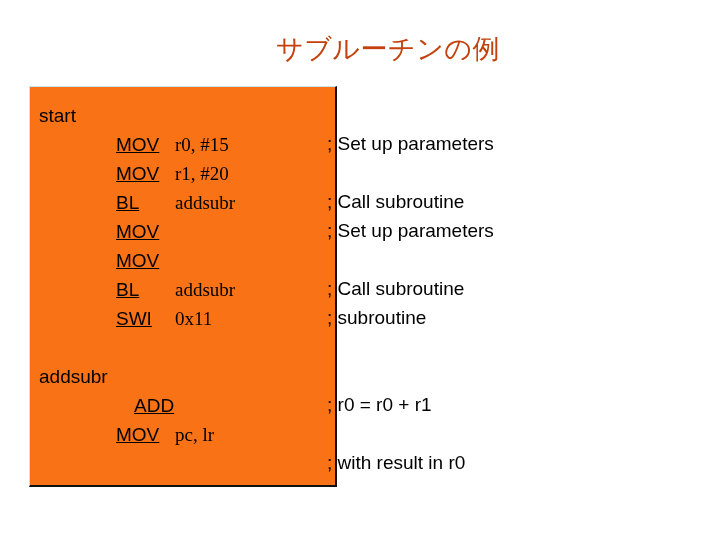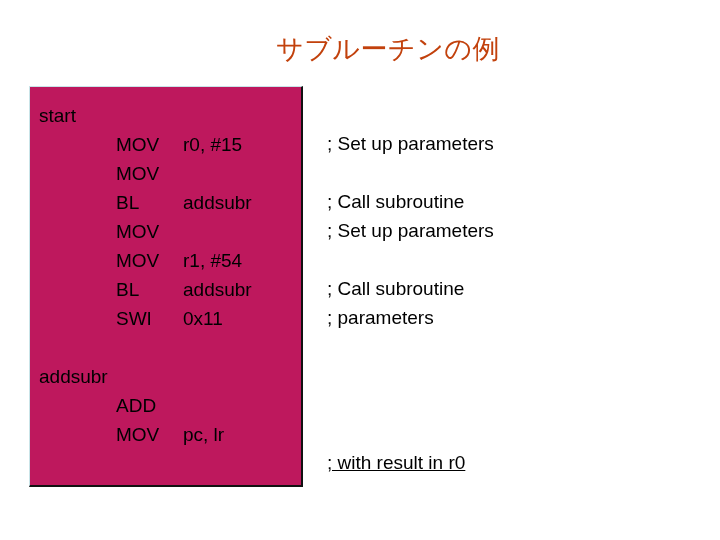--- a/index.html
+++ b/index.html
@@ -29,24 +29,24 @@
     color: #c2410c;
     white-space: nowrap;
     padding-left: 28px;
   }
 
   
   #code-panel {
     position: absolute;
     left: 29px;
     top: 86px;
-    width: 274px;
+    width: 308px;
     height: 401px;
     box-sizing: border-box;
-    background: #be185d;
+    background: #f97316;
     border-top: 1px solid #c9e4e8;
     border-left: 1px solid #c9e4e8;
     border-right: 2px solid #111111;
     border-bottom: 2px solid #111111;
   }
 
   
   .code-line,
   .comment-line {
     position: absolute;
@@ -61,24 +61,26 @@
     width: 283px;
   }
 
   .code-line .label {
     position: absolute;
     left: 9px;
   }
   .code-line .mnemonic {
     position: absolute;
     left: 86px;
+    text-decoration: underline;
   }
   .code-line .operand {
     position: absolute;
-    left: 153px;
+    left: 145px;
+    font-family: Liberation Serif, serif;
   }
 
   
   #comments-column {
     position: absolute;
     left: 327px;
     top: 86px;
     width: 380px;
     height: 401px;
   }
@@ -99,34 +101,34 @@
       <span class="operand"></span>
     </div>
     <div class="code-line" style="top: 43px;">
       <span class="label"></span>
       <span class="mnemonic">MOV</span>
       <span class="operand">r0, #15</span>
     </div>
     <div class="code-line" style="top: 72px;">
       <span class="label"></span>
       <span class="mnemonic">MOV</span>
+      <span class="operand">r1, #20</span>
     </div>
     <div class="code-line" style="top: 101px;">
       <span class="label"></span>
       <span class="mnemonic">BL</span>
       <span class="operand">addsubr</span>
     </div>
     <div class="code-line" style="top: 130px;">
       <span class="label"></span>
       <span class="mnemonic">MOV</span>
     </div>
     <div class="code-line" style="top: 159px;">
       <span class="label"></span>
       <span class="mnemonic">MOV</span>
-      <span class="operand">r1, #54</span>
     </div>
     <div class="code-line" style="top: 188px;">
       <span class="label"></span>
       <span class="mnemonic">BL</span>
       <span class="operand">addsubr</span>
     </div>
     <div class="code-line" style="top: 217px;">
       <span class="label"></span>
       <span class="mnemonic">SWI</span>
       <span class="operand">0x11</span>
@@ -134,31 +136,32 @@
     <div class="code-line" style="top: 246px;">
       <span class="label"></span>
       <span class="mnemonic"></span>
       <span class="operand"></span>
     </div>
     <div class="code-line" style="top: 275px;">
       <span class="label">addsubr</span>
       <span class="mnemonic"></span>
       <span class="operand"></span>
     </div>
-    <div class="code-line" style="top: 304px;">
+    <div class="code-line" style="top: 304px; margin-left: 18px;">
       <span class="label"></span>
       <span class="mnemonic">ADD</span>
     </div>
     <div class="code-line" style="top: 333px;">
       <span class="label"></span>
       <span class="mnemonic">MOV</span>
       <span class="operand">pc, lr</span>
     </div>
   </div>
 
 <div id="comments-column">
     <div class="comment-line" style="top: 43px;">; Set up parameters</div>
     <div class="comment-line" style="top: 101px;">; Call subroutine</div>
     <div class="comment-line" style="top: 130px;">; Set up parameters</div>
     <div class="comment-line" style="top: 188px;">; Call subroutine</div>
-    <div class="comment-line" style="top: 217px;">; parameters</div>
-    <div class="comment-line" style="top: 362px; text-decoration: underline;">; with result in r0</div>
+    <div class="comment-line" style="top: 217px;">; subroutine</div>
+    <div class="comment-line" style="top: 304px;">; r0 = r0 + r1</div>
+    <div class="comment-line" style="top: 362px;">; with result in r0</div>
   </div>
 
 </body></html>

